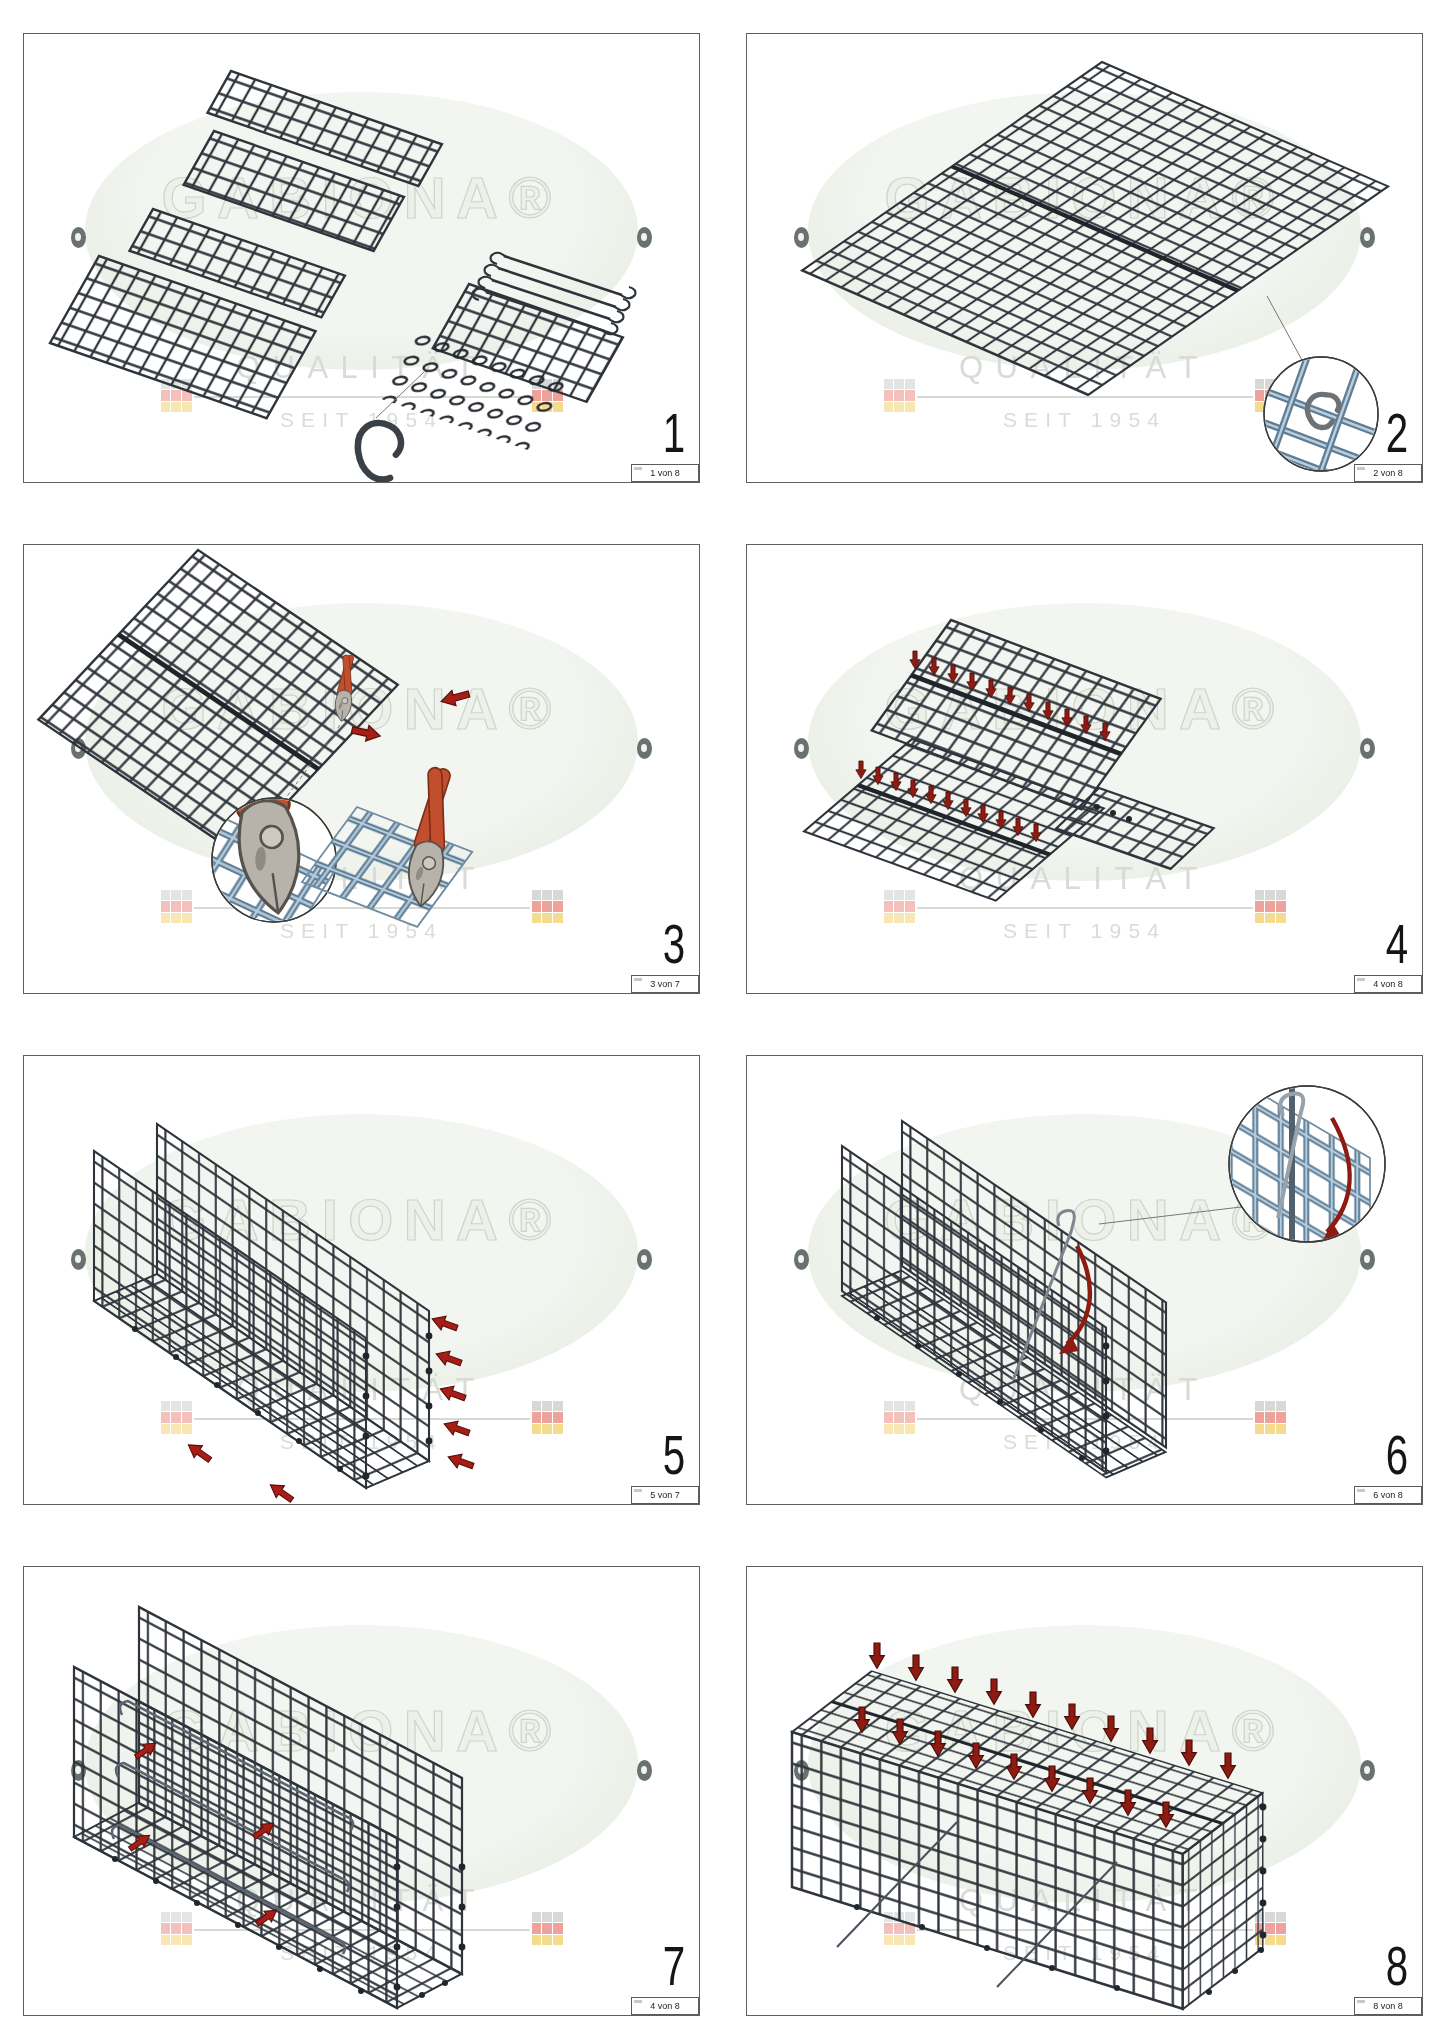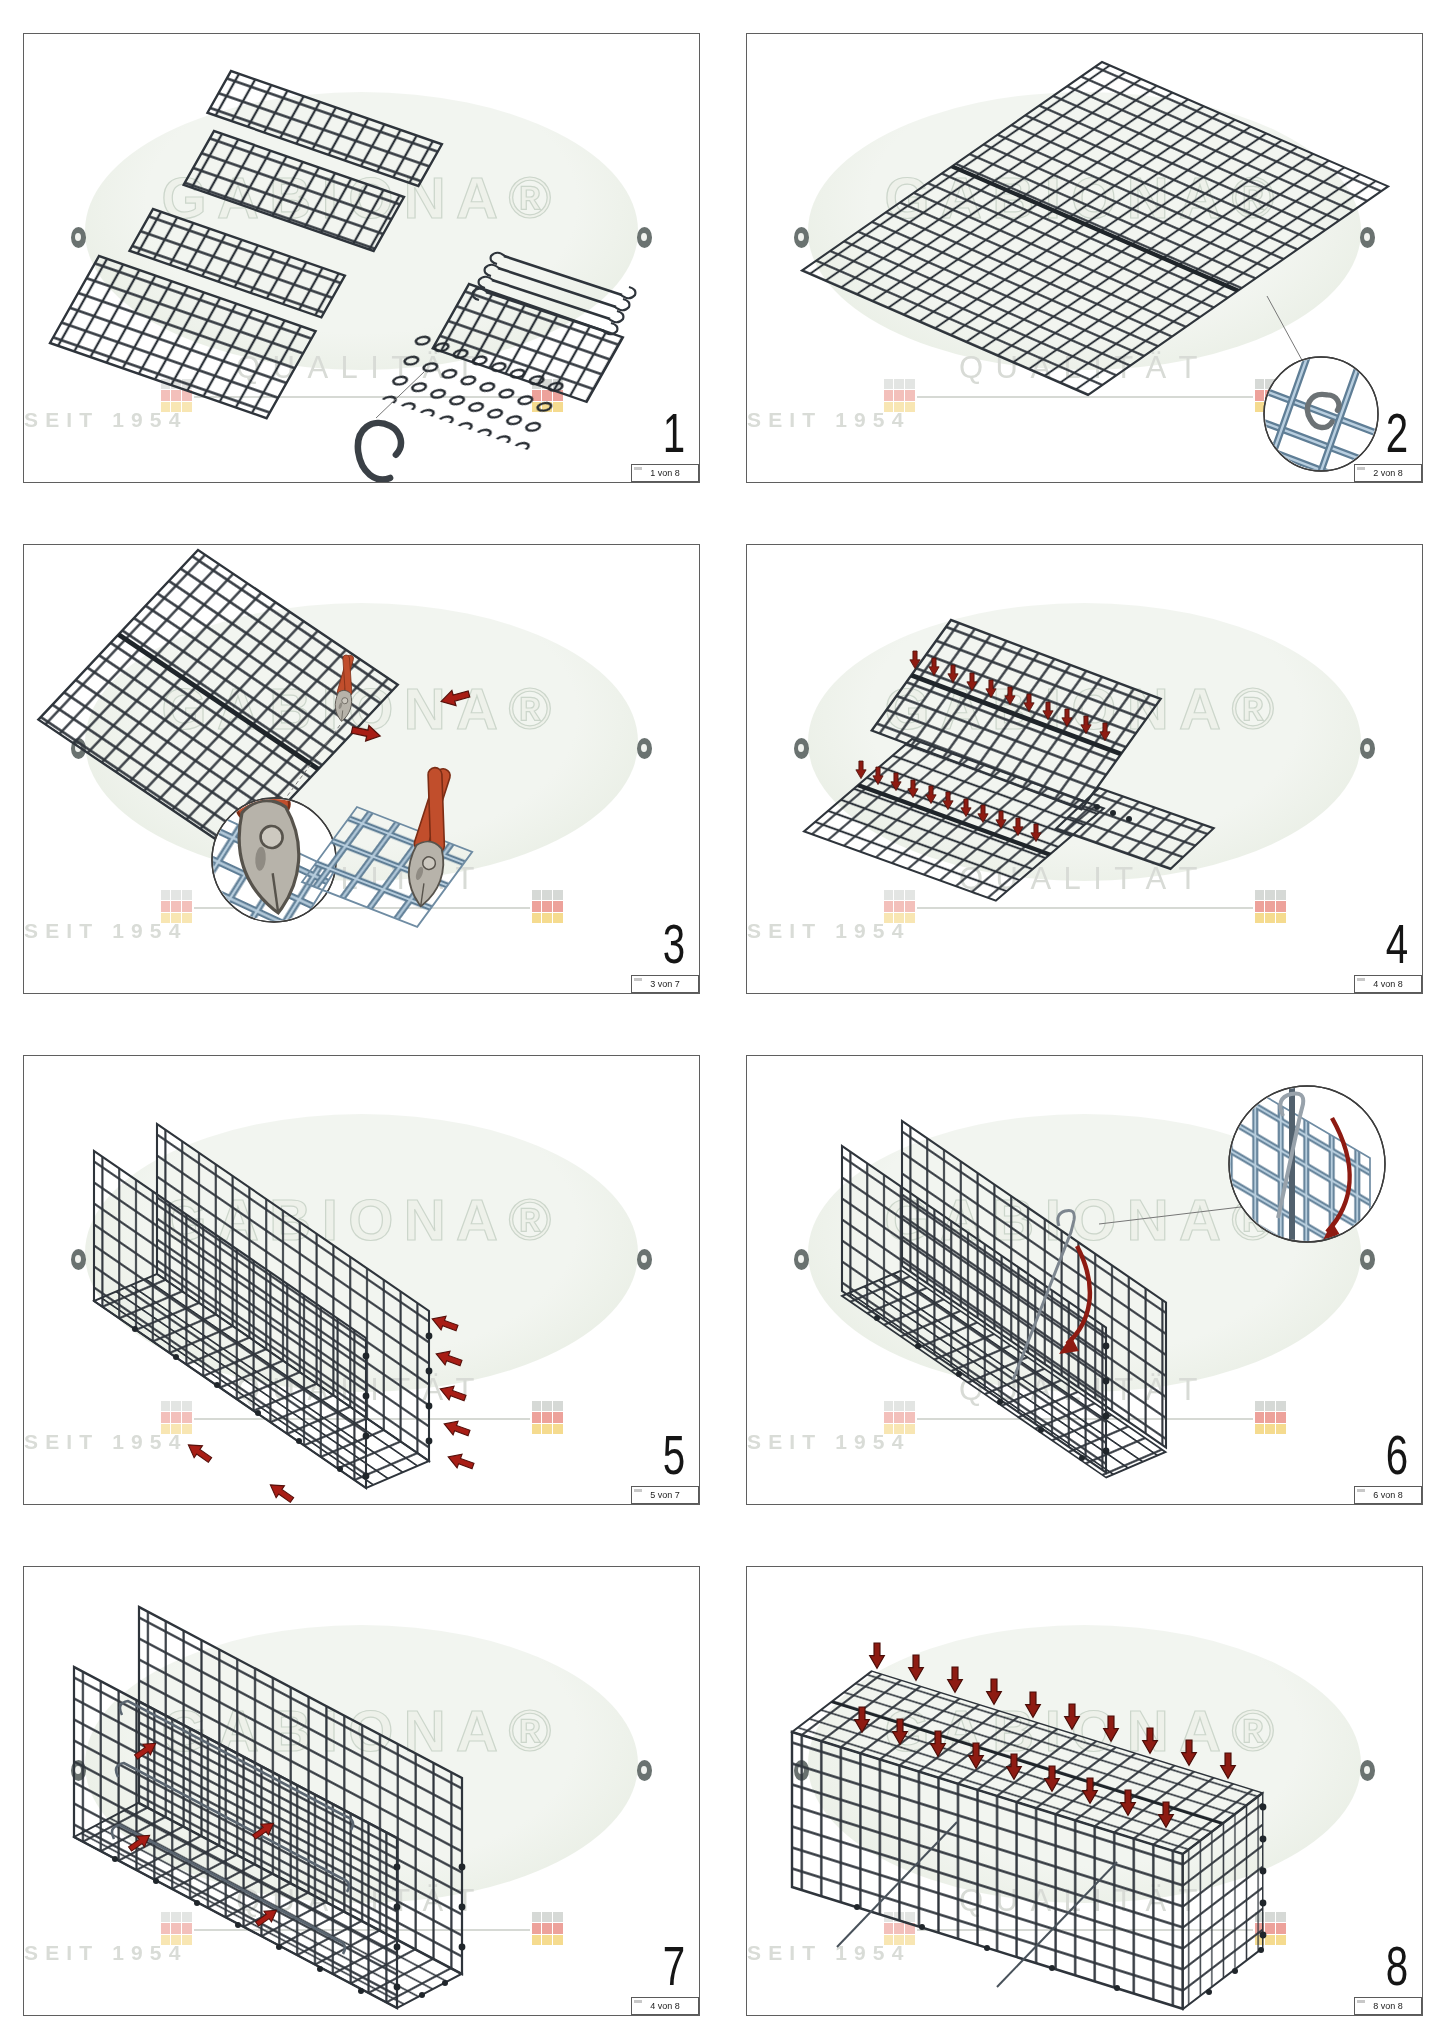--- a/index.html
+++ b/index.html
@@ -11,21 +11,21 @@
   .wm{position:absolute;inset:0;z-index:1;overflow:hidden;}
   .wm-oval{position:absolute;left:9%;top:13%;width:82%;height:62%;border-radius:50%;
     background:radial-gradient(ellipse at 50% 40%, #f2f5f0 55%, #e2e9dc 100%);}
   .wm-brand{position:absolute;left:0;right:0;top:29%;text-align:center;font-size:58px;font-weight:700;
     letter-spacing:.18em;color:#eef1ea;-webkit-text-stroke:1.2px #ccd6cb;}
   .wm-ear{position:absolute;top:43%;width:15px;height:21px;background:#45504d;border-radius:50%;opacity:.8;}
   .wm-ear.left{left:7%;}.wm-ear.right{right:7%;}
   .wm-ear::after{content:"";position:absolute;left:4px;top:6px;width:6px;height:8px;background:#eef1ec;border-radius:50%;}
   .wm-q{position:absolute;left:0;right:0;top:70.5%;text-align:center;font-size:31px;letter-spacing:.40em;color:#d8dbd6;}
   .wm-rule{position:absolute;left:50%;top:80.8%;width:336px;height:2px;background:#d6d9d4;transform:translateX(-50%);}
-  .wm-seit{position:absolute;left:0;right:0;top:83.5%;text-align:left;font-size:21px;font-weight:700;letter-spacing:.34em;color:#d9dcd7;}
+  .wm-seit{position:absolute;left:0;right:0;top:83.5%;text-align:center;font-size:21px;font-weight:400;letter-spacing:.34em;color:#d9dcd7;}
   .wm-flag{position:absolute;top:77%;width:31px;height:33px;display:grid;grid-template:repeat(3,1fr)/repeat(3,1fr);gap:1px;}
   .wm-flag.left{left:calc(50% - 201px);opacity:.5;}
   .wm-flag.right{left:calc(50% + 170px);opacity:.75;}
   .wm-flag i{display:block;}
   .wm-flag i:nth-child(-n+3){background:#c9cdc9;}
   .wm-flag i:nth-child(n+4):nth-child(-n+6){background:#e8837a;}
   .wm-flag i:nth-child(n+7){background:#f2cf6a;}
   
   .stepnum{position:absolute;right:14px;bottom:21px;font-size:56px;line-height:1;color:#151515;
     transform:scaleX(.72);transform-origin:right bottom;z-index:3;}

